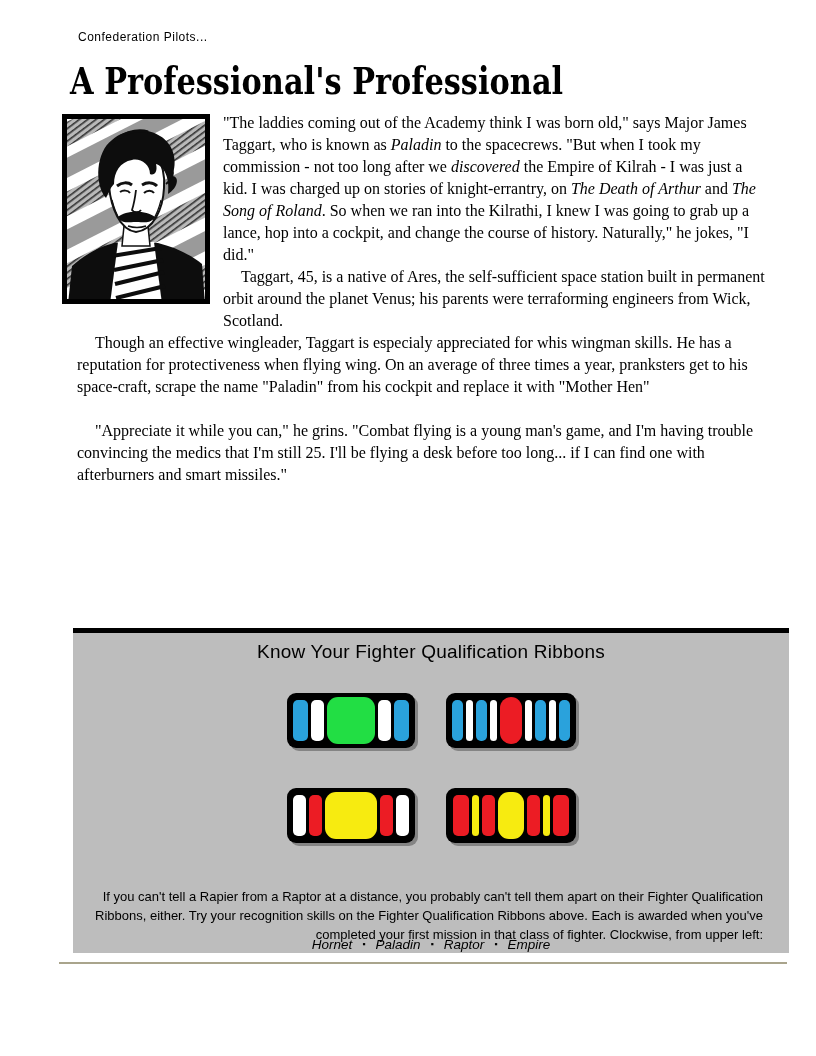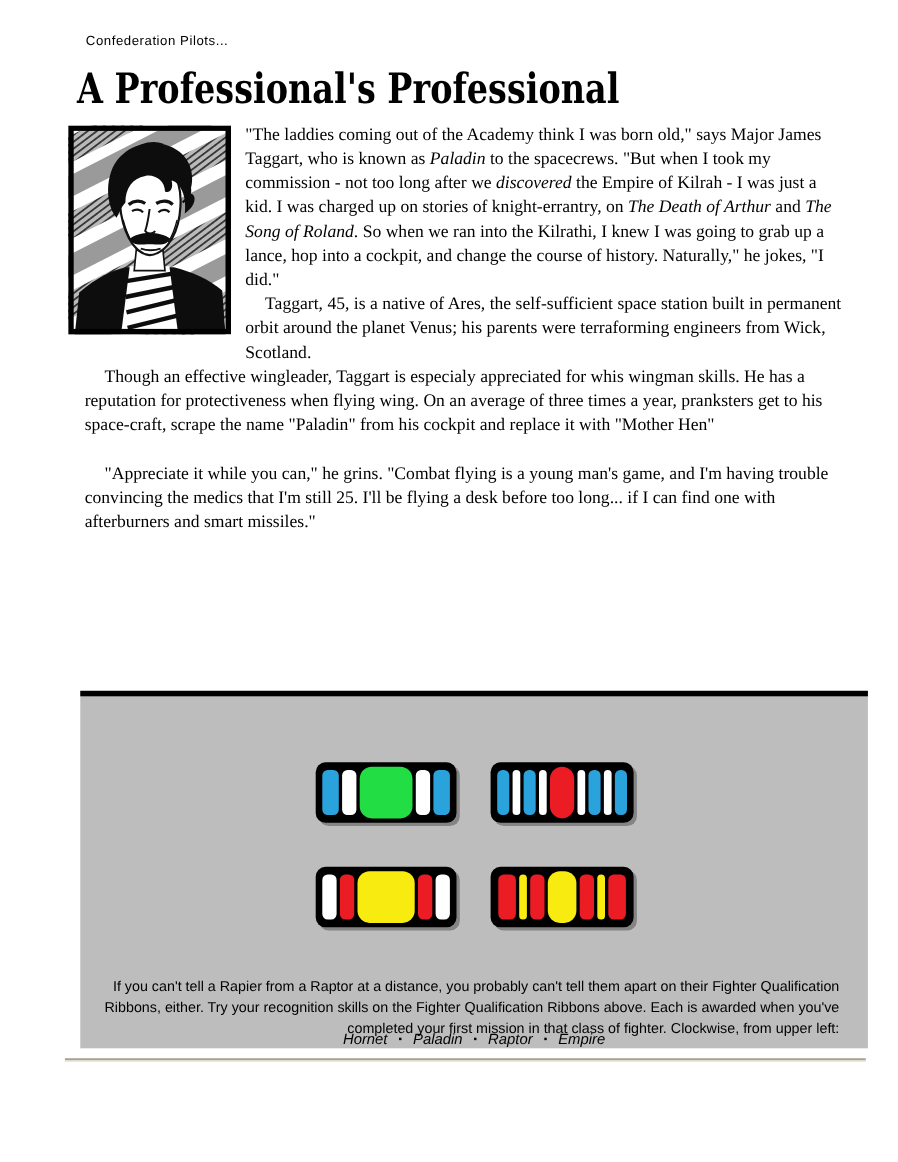--- a/index.html
+++ b/index.html
@@ -113,20 +113,21 @@
       <rect x="2.5" y="2.5" width="143" height="185" fill="none" stroke="#000" stroke-width="5"></rect>
     </svg>
   </div>
   <p class="para"><span>"The laddies coming out of the Academy think I was born old," says Major James Taggart, who is known as </span><span class="it">Paladin</span><span> to the spacecrews. "But when I took my commission - not too long after we </span><span class="it">discovered</span><span> the Empire of Kilrah - I was just a kid. I was charged up on stories of knight-errantry, on </span><span class="it">The Death of Arthur</span><span> and </span><span class="it">The Song of Roland</span><span>. So when we ran into the Kilrathi, I knew I was going to grab up a lance, hop into a cockpit, and change the course of history. Naturally," he jokes, "I did."</span></p>
   <p class="para indent"><span>Taggart, 45, is a native of Ares, the self-sufficient space station built in permanent orbit around the planet Venus; his parents were terraforming engineers from Wick, Scotland.</span></p>
   <p class="para indent"><span>Though an effective wingleader, Taggart is especialy appreciated for whis wingman skills. He has a reputation for protectiveness when flying wing. On an average of three times a year, pranksters get to his space-craft, scrape the name "Paladin" from his cockpit and replace it with "Mother Hen"</span></p>
   <p class="para indent spaced"><span>"Appreciate it while you can," he grins. "Combat flying is a young man's game, and I'm having trouble convincing the medics that I'm still 25. I'll be flying a desk before too long... if I can find one with afterburners and smart missiles."</span></p>
 </div>
 
 <div class="ribbon-box">
+  <div class="box-title">Know Your Fighter Qualification Ribbons</div>
   <div class="ribbon-grid">
     <div class="ribbon">
         <div class="stripe" style="width: 15px; background: rgb(42, 162, 220);"></div>
         <div class="stripe" style="width: 13px; background: rgb(255, 255, 255);"></div>
         <div class="stripe center" style="width: 48px; background: rgb(34, 222, 68);"></div>
         <div class="stripe" style="width: 13px; background: rgb(255, 255, 255);"></div>
         <div class="stripe" style="width: 15px; background: rgb(42, 162, 220);"></div>
       </div>
     <div class="ribbon">
         <div class="stripe" style="width: 11px; background: rgb(42, 162, 220);"></div>

